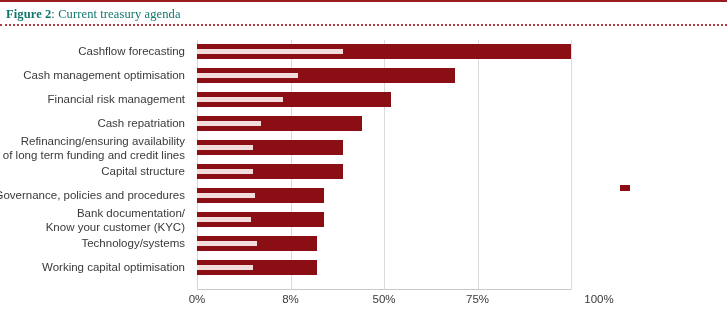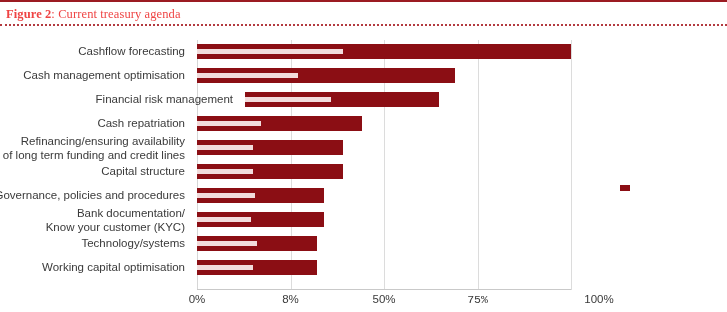--- a/index.html
+++ b/index.html
@@ -25,21 +25,21 @@
     box-sizing: border-box;
     border-top: 2px solid #9b1b22;
     border-bottom: 2px dotted #b33a40;
   }
   #figure-caption {
     position: absolute;
     left: 6px;
     top: 5px;
     font-family: "Liberation Serif", serif;
     font-size: 12.5px;
-    color: #ef4444;
+    color: #0f766e;
     white-space: nowrap;
     letter-spacing: .1px;
   }
   #figure-caption .fig-num {
     font-weight: bold;
   }
 
   
   #chart-area {
     position: absolute;
@@ -184,21 +184,21 @@
           <div class="bar-outer" style="width: 374px;">
             <div class="bar-inner" style="width: 145.86px;"></div>
           </div>
         </div>
         <div class="row" style="top: 24px;">
           <div class="cat-label">Cash management optimisation</div>
           <div class="bar-outer" style="width: 258.06px;">
             <div class="bar-inner" style="width: 100.98px;"></div>
           </div>
         </div>
-        <div class="row" style="top: 48px; margin-left: 48px;">
+        <div class="row" style="top: 48px;">
           <div class="cat-label">Financial risk management</div>
           <div class="bar-outer" style="width: 194.48px;">
             <div class="bar-inner" style="width: 86.02px;"></div>
           </div>
         </div>
         <div class="row" style="top: 72px;">
           <div class="cat-label">Cash repatriation</div>
           <div class="bar-outer" style="width: 164.56px;">
             <div class="bar-inner" style="width: 63.58px;"></div>
           </div>
@@ -240,21 +240,21 @@
           <div class="bar-outer" style="width: 119.68px;">
             <div class="bar-inner" style="width: 56.1px;"></div>
           </div>
         </div>
       </div>
     <div id="x-axis-line"></div>
     <div id="ticks">
         <div class="tick-label" style="left: 0px;">0%</div>
         <div class="tick-label" style="left: 93.5px;">8%</div>
         <div class="tick-label" style="left: 187px;">50%</div>
-        <div class="tick-label" style="left: 280.5px; font-family: Liberation Mono, monospace;">75%</div>
+        <div class="tick-label" style="left: 280.5px;">75%</div>
         <div class="tick-label" style="left: 374px; margin-left: 28px;">100%</div>
       </div>
   </div>
 
   <div id="legend">
     <div class="legend-item">
       <span class="legend-swatch score"></span>
     </div>
   </div>
 

